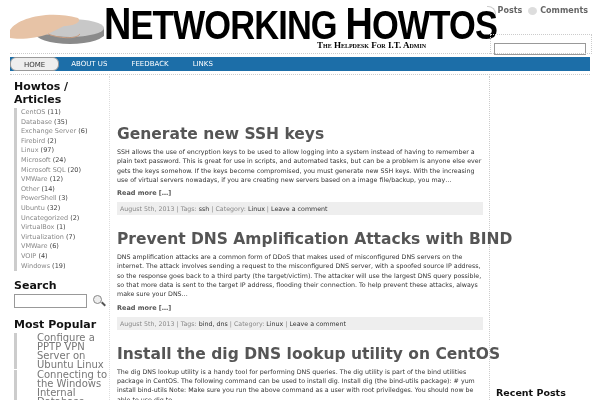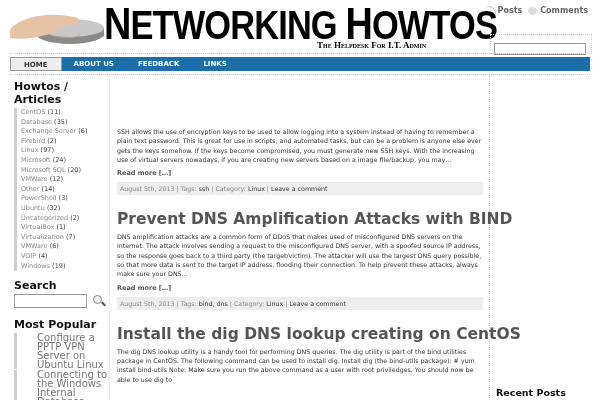--- a/index.html
+++ b/index.html
@@ -17,21 +17,21 @@
   .rss-icon { width: 8px; height: 8px; position: relative; }
   .rss-icon::before { content: ""; position: absolute; left: 0; bottom: 0; width: 8px; height: 8px; border: 1.5px solid #ccc; border-left: none; border-bottom: none; border-radius: 0 8px 0 0; }
   .comment-icon { width: 9px; height: 8px; background: #ddd; border-radius: 50%; }
   .search-top-wrap { position: absolute; left: 490px; top: 34px; width: 102px; height: 20px; border: 1px dotted #ccc; padding: 3px; }
   .search-top { width: 92px; height: 12px; border: 1px solid #999; background: #fff; }
 
   
   .nav { position: absolute; left: 10px; top: 57px; width: 580px; height: 14px; background: #1c6ea8; display: flex; align-items: center; }
   .nav-dots { position: absolute; left: 10px; top: 53px; width: 580px; border-top: 1px dotted #ccc; }
   .nav-dots2 { position: absolute; left: 10px; top: 74px; width: 580px; border-top: 1px dotted #ccc; }
-  .nav-item { font-size: 7px; font-weight: bold; color: #fff; padding: 0 12px; height: 14px; line-height: 14px; text-transform: uppercase; }
+  .nav-item { font-size: 7px; font-weight: normal; color: #fff; padding: 0 12px; height: 14px; line-height: 14px; text-transform: uppercase; border-radius: 6px; }
   .nav-item.active { background: #eee; color: #333; border: 1px solid #999; padding: 0 13px; }
 
   
   .left { position: absolute; left: 14px; top: 80px; width: 96px; }
   .side-title { font-size: 11px; font-weight: bold; color: #111; line-height: 13px; }
   .cat-list { margin-top: 2px; }
   .cat-item { font-size: 6.5px; color: #888; line-height: 9.6px; border-left: 3px solid #ccc; padding-left: 4px; white-space: nowrap; }
   .cat-item .count { color: #444; }
   .search-title { margin-top: 8px; }
   .search-box-row { display: flex; align-items: center; margin-top: 2px; }
@@ -130,37 +130,38 @@
   <div class="side-title popular-title">Most Popular</div>
   <div style="margin-top:2px;">
     <div class="pop-item">Configure a PPTP VPN Server on Ubuntu Linux</div>
     <div class="pop-item">Connecting to the Windows Internal Database (MICROSOFT##SSEE)</div>
 
   </div>
 </aside>
 
 <main class="main">
   <article class="post">
+    <h2 class="post-title">Generate new SSH keys</h2>
     <p class="post-body">SSH allows the use of encryption keys to be used to allow logging into a system instead of having to remember a plain text password. This is great for use in scripts, and automated tasks, but can be a problem is anyone else ever gets the keys somehow. If the keys become compromised, you must generate new SSH keys. With the increasing use of virtual servers nowadays, if you are creating new servers based on a image file/backup, you may…</p>
     <div class="read-more">Read more […]</div>
     <div class="post-meta">
       <span>August 5th, 2013</span> | <span>Tags:</span> <span class="lnk">ssh</span> | <span>Category:</span> <span class="lnk">Linux</span> | <span class="lnk">Leave a comment</span>
     </div>
   </article>
 
   <article class="post">
     <h2 class="post-title">Prevent DNS Amplification Attacks with BIND</h2>
     <p class="post-body">DNS amplification attacks are a common form of DDoS that makes used of misconfigured DNS servers on the internet. The attack involves sending a request to the misconfigured DNS server, with a spoofed source IP address, so the response goes back to a third party (the target/victim). The attacker will use the largest DNS query possible, so that more data is sent to the target IP address, flooding their connection. To help prevent these attacks, always make sure your DNS…</p>
     <div class="read-more">Read more […]</div>
     <div class="post-meta">
       <span>August 5th, 2013</span> | <span>Tags:</span> <span class="lnk">bind, dns</span> | <span>Category:</span> <span class="lnk">Linux</span> | <span class="lnk">Leave a comment</span>
     </div>
   </article>
 
   <article class="post">
-    <h2 class="post-title">Install the dig DNS lookup creating on CentOS</h2>
+    <h2 class="post-title">Install the dig DNS lookup utility on CentOS</h2>
     <p class="post-body">The dig DNS lookup utility is a handy tool for performing DNS queries. The dig utility is part of the bind utilities package in CentOS. The following command can be used to install dig. Install dig (the bind-utils package): # yum install bind-utils Note: Make sure you run the above command as a user with root priviledges. You should now be able to use dig to</p>
   </article>
 </main>
 
 <aside class="right">
   <div class="recent-title">Recent Posts</div>
 </aside>
 
 </body></html>

